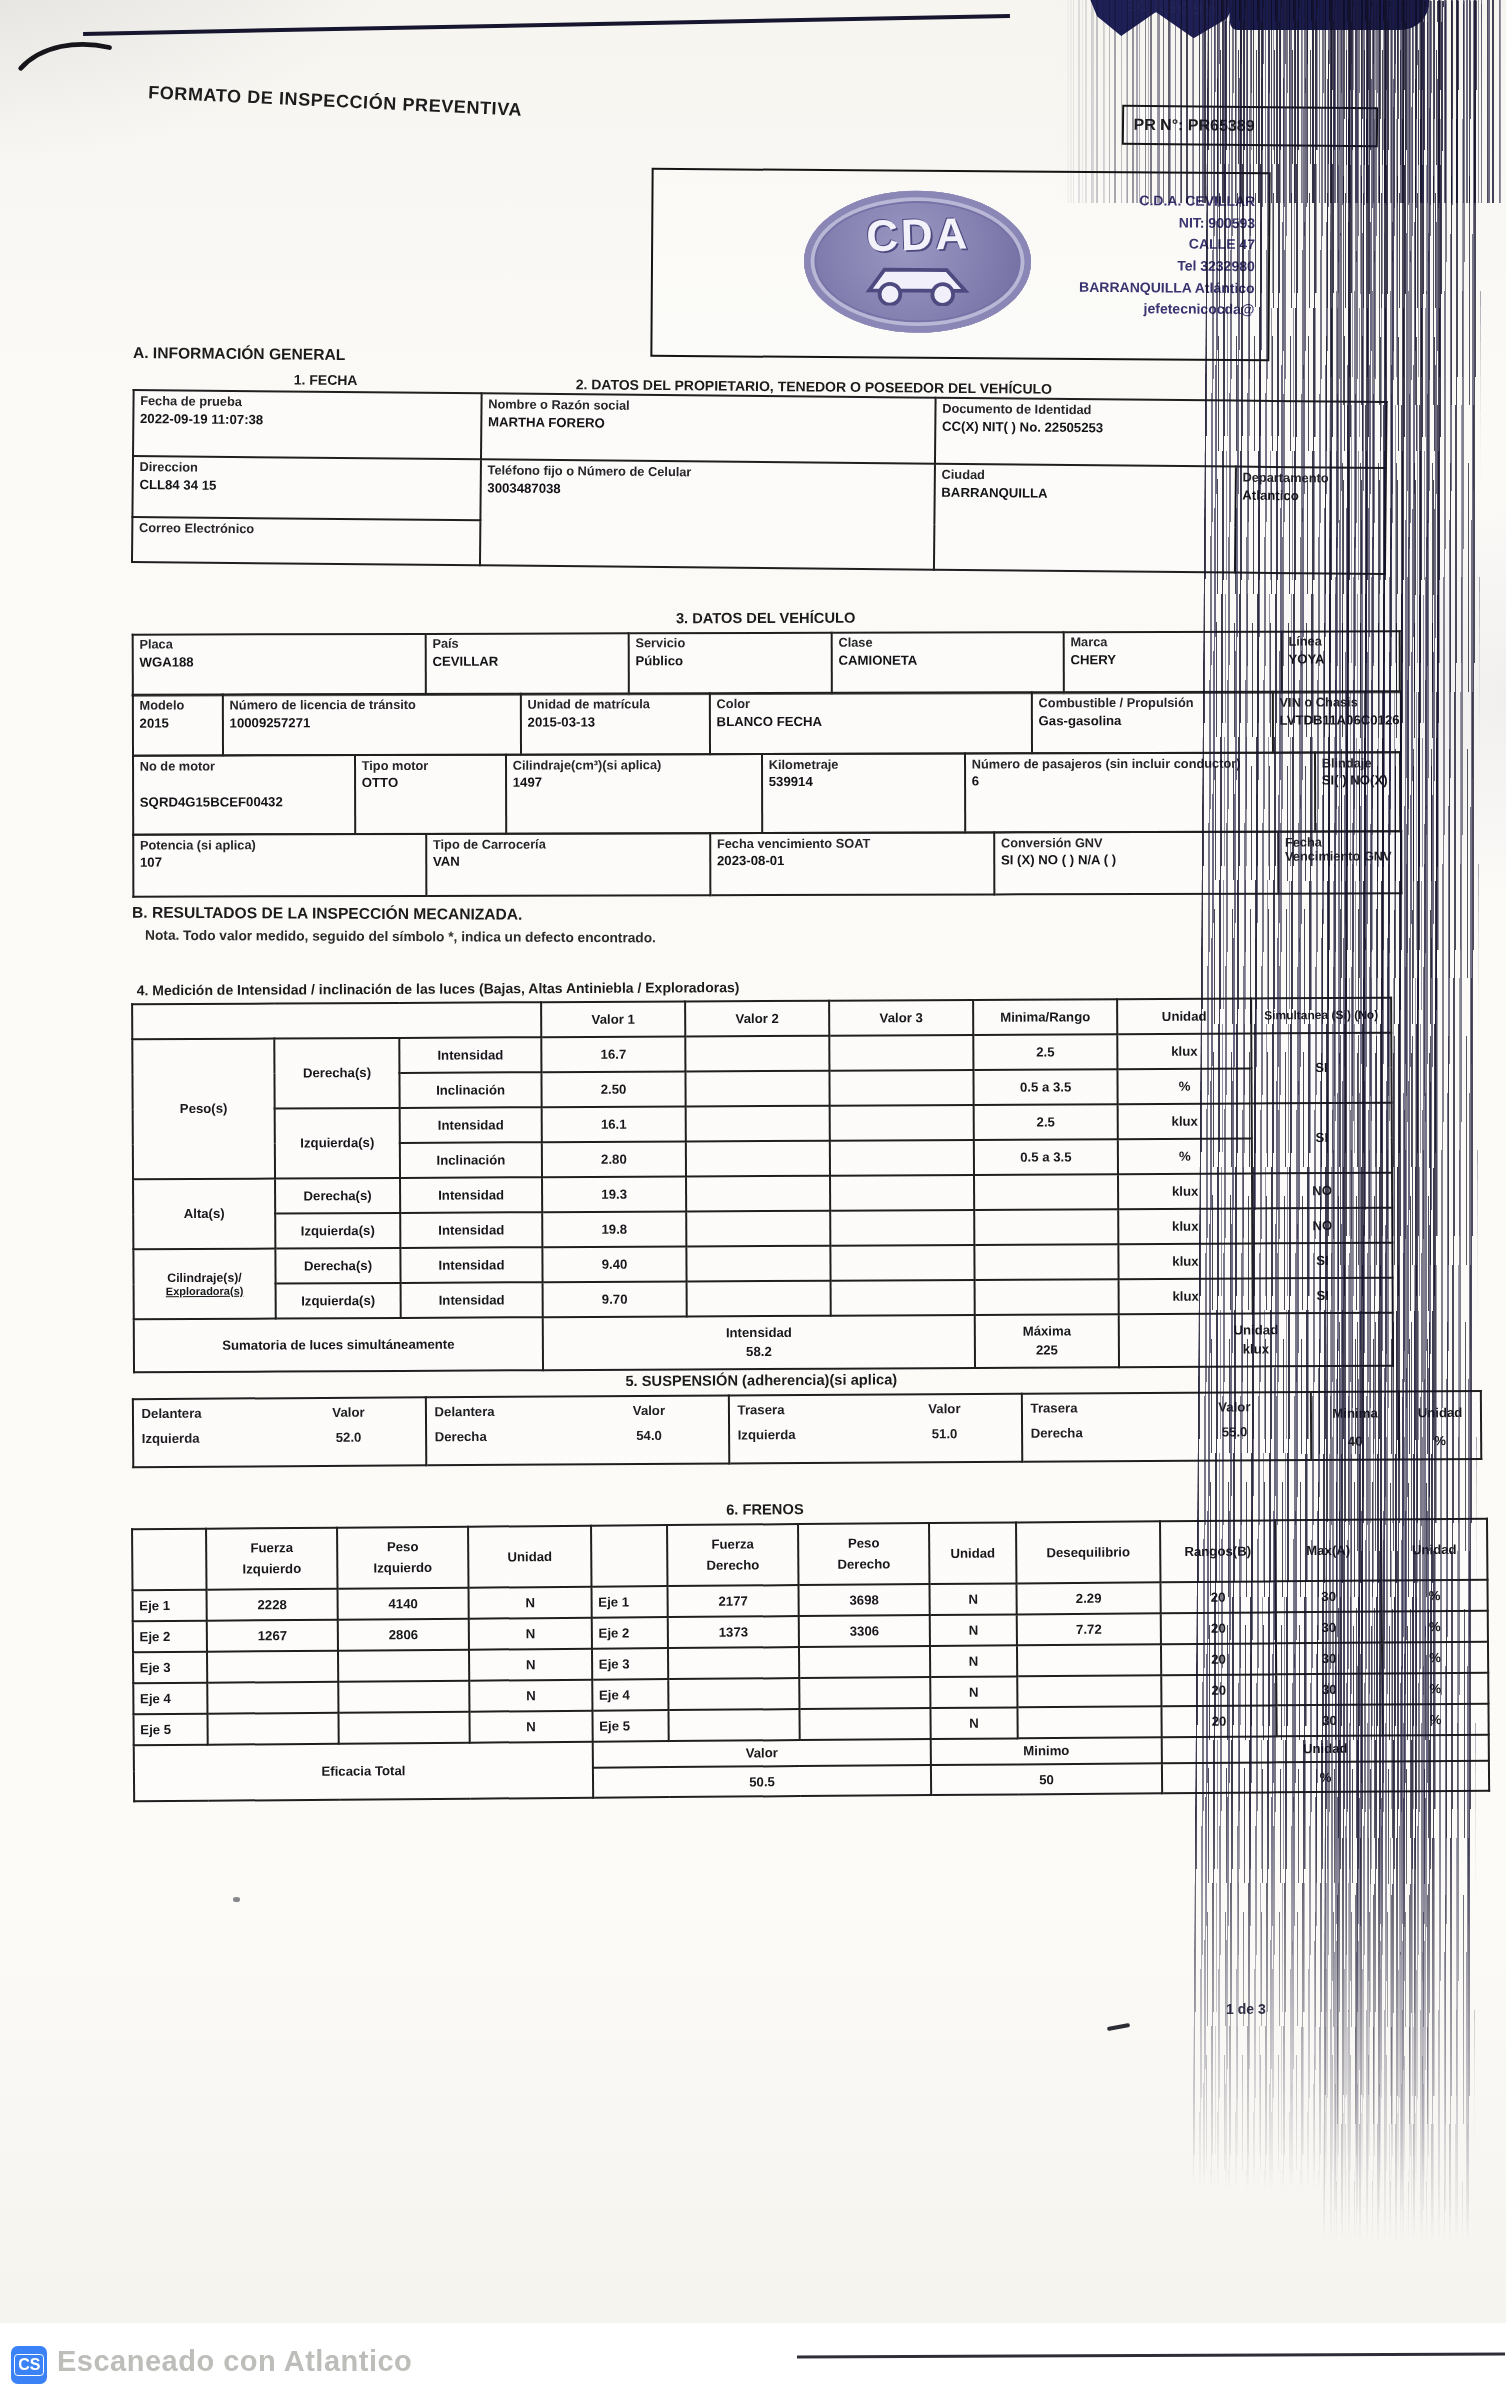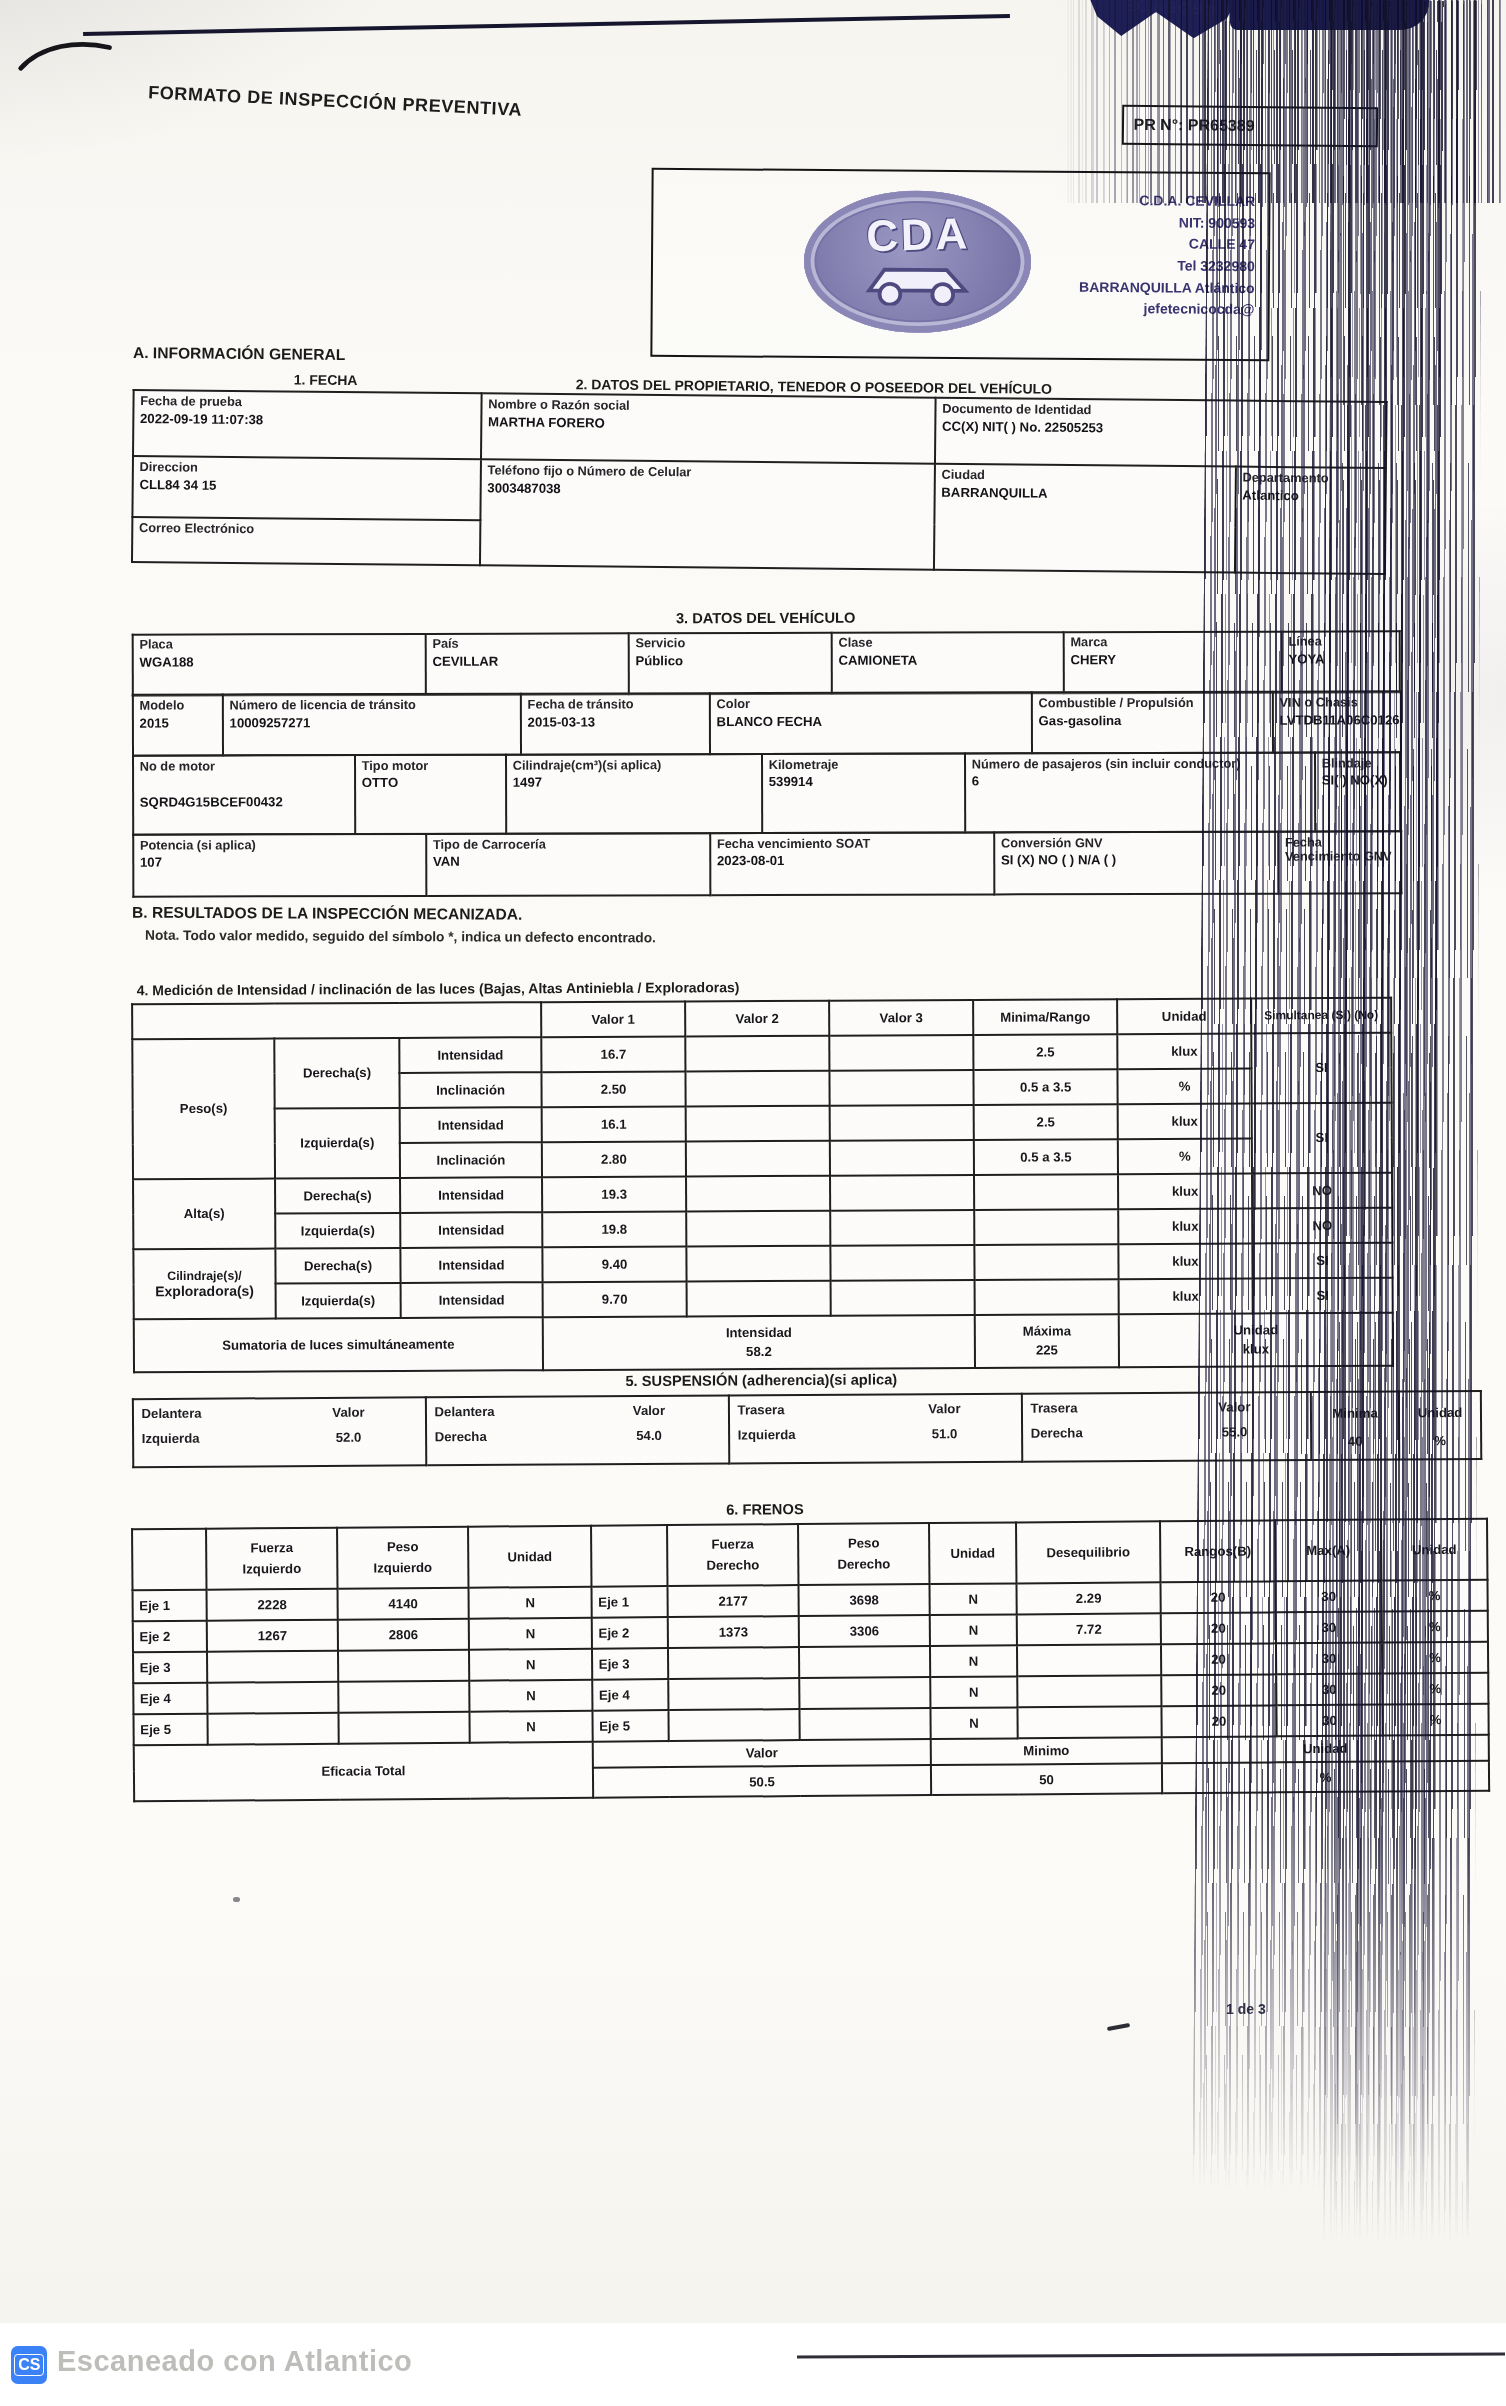--- a/index.html
+++ b/index.html
@@ -240,21 +240,21 @@
           <tr style="height:61px;">
         <td>
               <span class="lab">Modelo</span>
               <span class="val">2015</span>
             </td>
         <td>
               <span class="lab">Número de licencia de tránsito</span>
               <span class="val">10009257271</span>
             </td>
         <td>
-              <span class="lab">Fecha de tránsito</span>
+              <span class="lab">Unidad de matrícula</span>
               <span class="val">2015-03-13</span>
             </td>
         <td>
               <span class="lab">Color</span>
               <span class="val">BLANCO FECHA</span>
             </td>
         <td>
               <span class="lab">Combustible / Propulsión</span>
               <span class="val">Gas-gasolina</span>
             </td>
@@ -421,21 +421,21 @@
         <td class="ctr cellv">19.8</td>
         <td></td>
         <td></td>
         <td></td>
         <td class="ctr cellv">klux</td>
         <td class="ctr cellv">NO</td>
       </tr>
       <tr>
         <td rowspan="2" class="ctr">
           <span class="cellv" style="display:block;font-size:12.3px;">Cilindraje(s)/</span>
-          <span class="cellv" style="display:block;font-size:14px;">Exploradora(s)</span>
+          <span class="cellv" style="display:block;font-size:11px;text-decoration:underline;">Exploradora(s)</span>
         </td>
         <td class="ctr cellv">Derecha(s)</td>
         <td class="ctr cellv">Intensidad</td>
         <td class="ctr cellv">9.40</td>
         <td></td>
         <td></td>
         <td></td>
         <td class="ctr cellv">klux</td>
         <td class="ctr cellv">SI</td>
       </tr>

